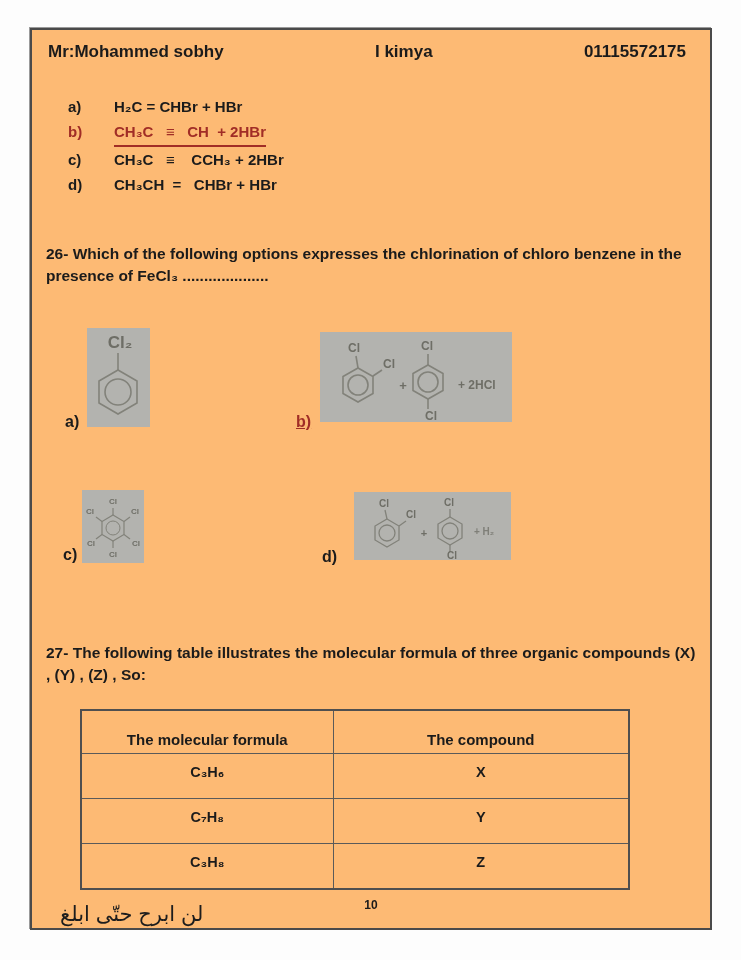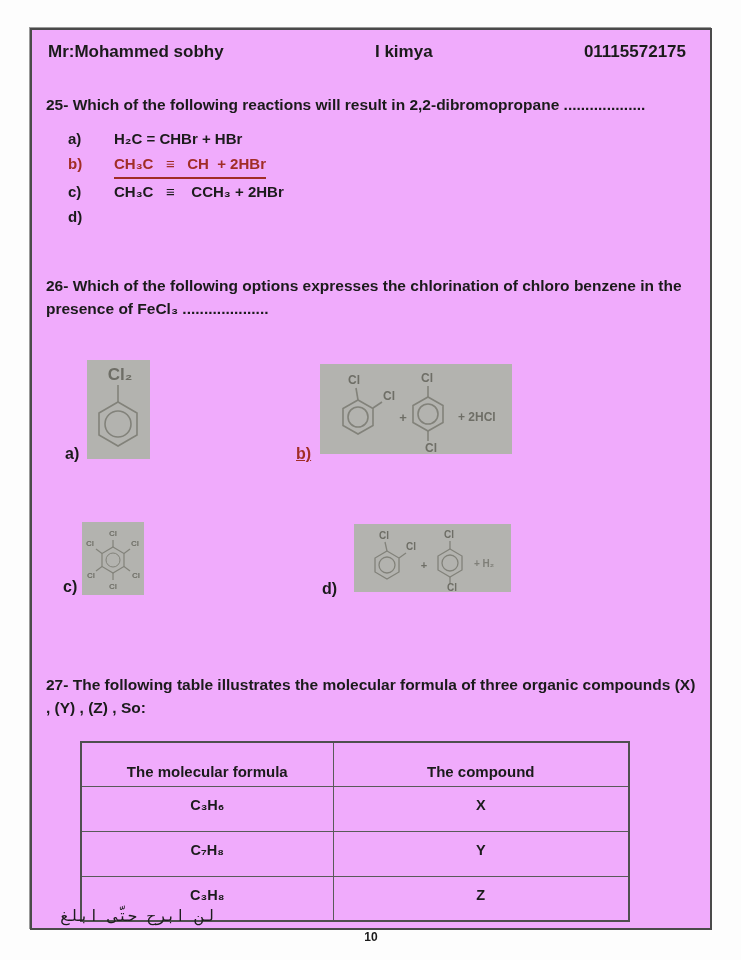--- a/index.html
+++ b/index.html
@@ -8,21 +8,21 @@
     width:741px; height:960px;
     background:#fdfdfd;
     font-family:"Liberation Sans", sans-serif;
     color:#1b1b1b;
     position:relative;
     overflow:hidden;
   }
   .page {
     position:absolute; left:30px; top:28px;
     width:682px; height:902px;
-    background:#f0abfc;
+    background:#fdba74;
     border:2px solid #4a4a4a;
     box-shadow:-1px -1px 0 #9a9a9a;
   }
   
   .header {
     display:flex; justify-content:space-between; align-items:flex-start;
     padding:12px 24px 0 16px;
     font-weight:bold; font-size:17px;
   }
   
@@ -56,57 +56,57 @@
     border:1.5px solid #5a5a5a;
     text-align:center; font-weight:bold;
   }
   .tbl th { font-size:15px; height:44px; vertical-align:top; padding-top:20px; }
   .tbl td { font-size:14.5px; height:45px; vertical-align:top; padding-top:10px; }
   .col-formula { width:46%; }
   
   .pageno { text-align:center; font-size:12px; font-weight:bold; margin-top:8px; }
   .arabic {
     position:absolute; left:28px; bottom:2px;
-    font-family:Liberation Mono, monospace;
-    font-size:16px; color:#1d1d1d;
+    font-family:Liberation Sans, sans-serif;
+    font-size:21px; color:#1d1d1d;
     direction:rtl;
   }
   svg text { font-family:"Liberation Sans", sans-serif; fill:#6e6e66; }
   svg .bond { stroke:#82827a; stroke-width:1.6; fill:none; }
   svg .ring { stroke:#82827a; stroke-width:1.6; fill:none; }
   :root { --red:#a12d26; }
 </style>
 </head>
 <body>
 
 <div class="page">
 
   <div class="header">
     <span>Mr:Mohammed sobhy</span>
     <span>I kimya</span>
     <span>01115572175</span>
   </div>
 
   <div class="q25-block">
-    <p class="q-title">25- Which of the following reactions will result in 2,2-dibromopropane ...................</p>
     <div class="opts">
       <div class="opt">
         <span class="opt-l">a)</span>
         <span class="opt-f">H₂C = CHBr + HBr</span>
       </div>
       <div class="opt hl">
         <span class="opt-l">b)</span>
         <span class="opt-f">CH₃C   ≡   CH  + 2HBr</span>
       </div>
       <div class="opt">
         <span class="opt-l">c)</span>
         <span class="opt-f">CH₃C   ≡    CCH₃ + 2HBr</span>
       </div>
       <div class="opt">
         <span class="opt-l">d)</span>
+        <span class="opt-f">CH₃CH  =   CHBr + HBr</span>
       </div>
     </div>
   </div>
 
   <div class="q26-block">
     <p class="q-title">26- Which of the following options expresses the chlorination of chloro benzene in the presence of FeCl₃ ....................</p>
 
     <div class="q26-figs">
 
       <span class="fig-label" style="left:33px; top:85px;">a)</span>

